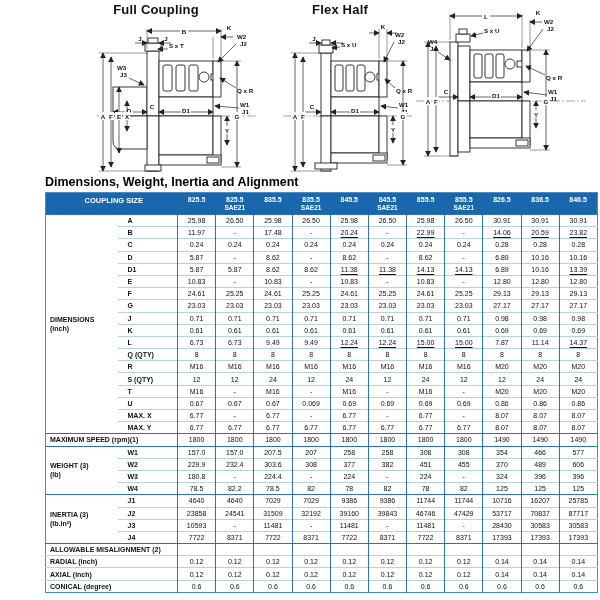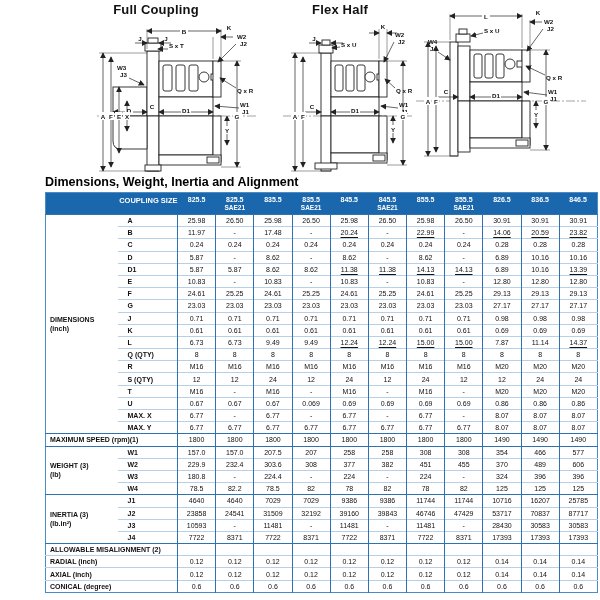--- a/index.html
+++ b/index.html
@@ -20,21 +20,21 @@
 
   
   .heading{position:absolute;left:45px;top:175px;font-size:12.5px;font-weight:bold;color:#000;text-align:right;}
 
   
   .tblwrap{position:absolute;left:45px;top:192px;width:552px;}
   table{border-collapse:collapse;table-layout:fixed;width:552px;
         font-size:7px;line-height:1;}
   col.c-group{width:72px}col.c-label{width:60px}col.c-data{width:38.18px}
   thead th{background:#1a67ae;color:#fff;font-weight:bold;padding:1px 0 2px 0;vertical-align:top;}
-  thead th.corner{text-align:right;padding-left:4px;padding-top:4px;font-size:7.5px;}
+  thead th.corner{text-align:center;padding-left:4px;padding-top:4px;font-size:7.5px;}
   thead .l1{font-size:7px;padding-top:2px;}
   thead .l2{font-size:6.5px;padding-top:2px;min-height:7px;}
   td{height:11.2px;padding:0;border-top:1px solid #b7d0e8;}
   td.val{text-align:center;border-left:1px solid #2f72b2;}
   td.rlabel{font-weight:bold;text-align:left;padding-left:10px;}
   td.flabel{font-weight:bold;text-align:left;padding-left:4px;}
   td.group{font-weight:bold;text-align:left;padding-left:4px;vertical-align:middle;border-top:none;}
   td.group div{padding:1px 0;}
   tr.st td{border-top:1px solid #2f72b2;}
   table{border:1.5px solid #4c8cc4;}

